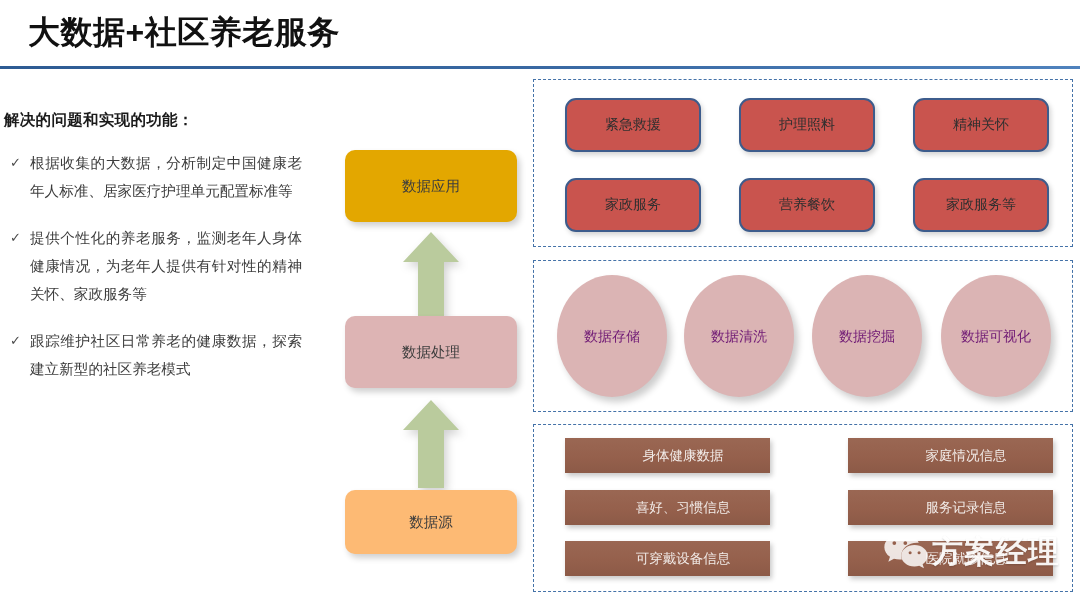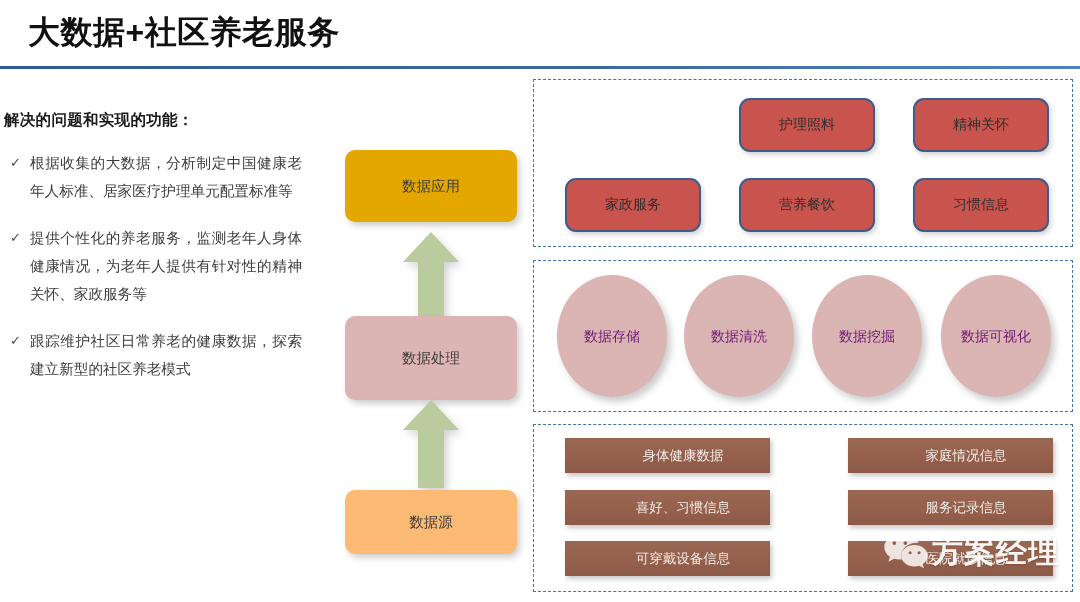--- a/index.html
+++ b/index.html
@@ -39,21 +39,21 @@
   }
 
   
   .flowbox {
     position: absolute; border-radius: 10px;
     display: flex; align-items: center; justify-content: center;
     font-size: 14.5px; color: #3d3d3d;
     box-shadow: 3px 4px 6px rgba(0,0,0,.19);
   }
   #box-app  { left: 345px; top: 150px; width: 172px; height: 72px; background: #E3A700; }
-  #box-proc { left: 345px; top: 316px; width: 172px; height: 84px; background: #DDB4B4; }
+  #box-proc { left: 345px; top: 316px; width: 172px; height: 72px; background: #DDB4B4; }
   #box-src  { left: 345px; top: 490px; width: 172px; height: 64px; background: #fdba74; }
 
   .uparrow { position: absolute; width: 56px; height: 88px; }
   .uparrow svg { width: 100%; height: 100%; display: block;
     filter: drop-shadow(3px 4px 4px rgba(0,0,0,.18)); }
   #arrow-top { left: 403px; top: 232px; }
   #arrow-bot { left: 403px; top: 400px; }
 
   
   .dashgroup {
@@ -151,25 +151,26 @@
 
   <div class="uparrow" id="arrow-bot">
     <svg viewBox="0 0 56 88" xmlns="http://www.w3.org/2000/svg">
       <polygon points="28,0 56,30 41,30 41,88 15,88 15,30 0,30" fill="#BACB9D"></polygon>
     </svg>
   </div>
 
   <div class="flowbox" id="box-src">数据源</div>
 
   <div class="dashgroup" id="group-services"></div>
+  <div class="pill r0 c0">紧急救援</div>
   <div class="pill r0 c1">护理照料</div>
   <div class="pill r0 c2">精神关怀</div>
   <div class="pill r1 c0">家政服务</div>
   <div class="pill r1 c1">营养餐饮</div>
-  <div class="pill r1 c2">习惯信息</div>
+  <div class="pill r1 c2">家政服务等</div>
 
   <div class="dashgroup" id="group-process"></div>
   <div class="ellipse e0">
       <span>数据存储</span>
     </div>
   <div class="ellipse e1">
       <span>数据清洗</span>
     </div>
   <div class="ellipse e2">
       <span>数据挖掘</span>

